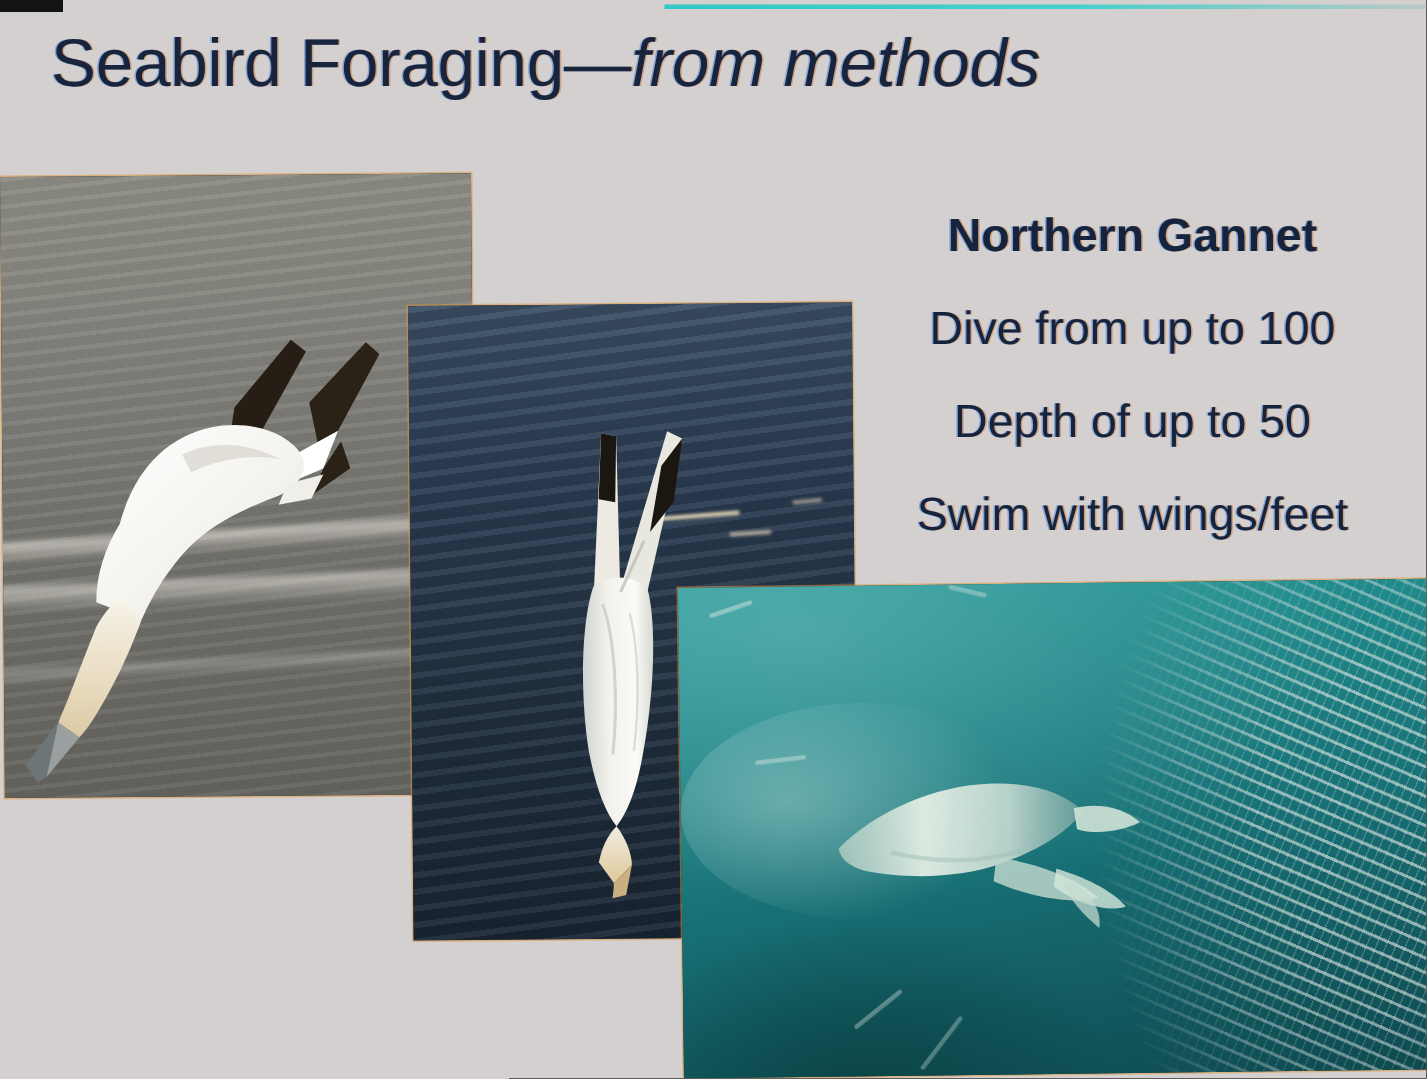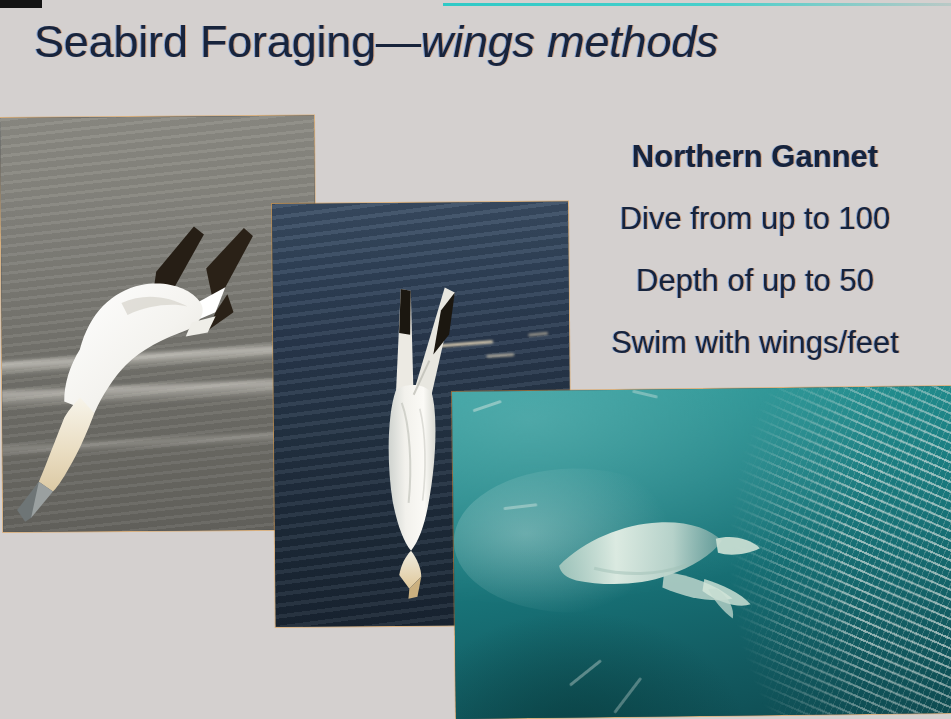--- a/index.html
+++ b/index.html
@@ -171,21 +171,21 @@
   }
 </style>
 </head>
 <body>
 
 <div id="slide">
 
   <div class="top-dark-bar"></div>
   <div class="top-teal-rule"></div>
 
-  <div class="slide-title"><span>Seabird Foraging</span><span>—</span><span class="em">wings methods</span></div>
+  <div class="slide-title"><span>Seabird Foraging</span><span>—</span><span class="em">from methods</span></div>
 
   <div class="photo" id="photo-dive-grey">
     <div class="sea"></div>
     <div class="wavecrest wc1"></div>
     <div class="wavecrest wc2"></div>
     <div class="wavecrest wc3"></div>
     <svg viewBox="0 0 314 414" width="314" height="414" style="position:absolute;left:0;top:0">
       <defs>
         <linearGradient id="bodyWhite1" x1="0" y1="0" x2="1" y2="1">
           <stop offset="0" stop-color="#ffffff"></stop>

